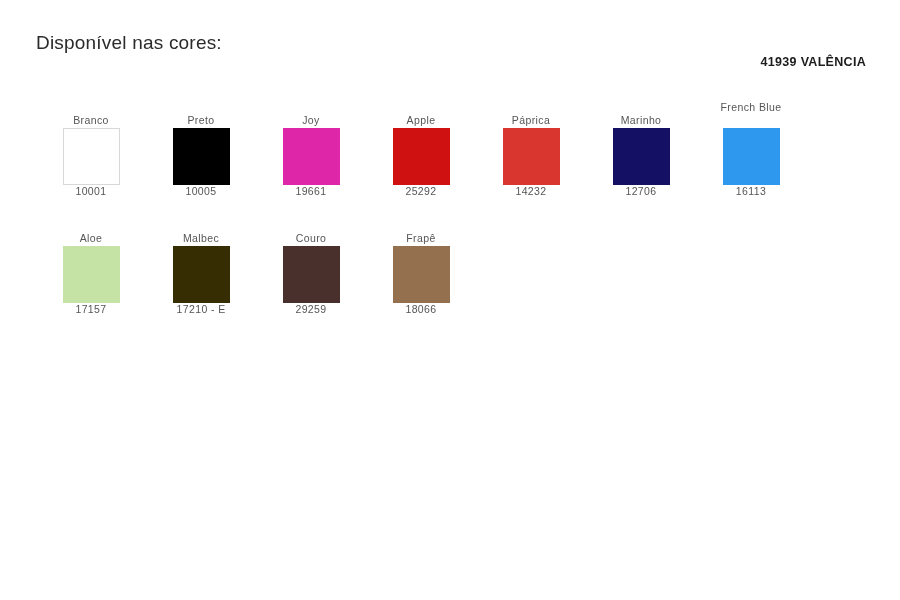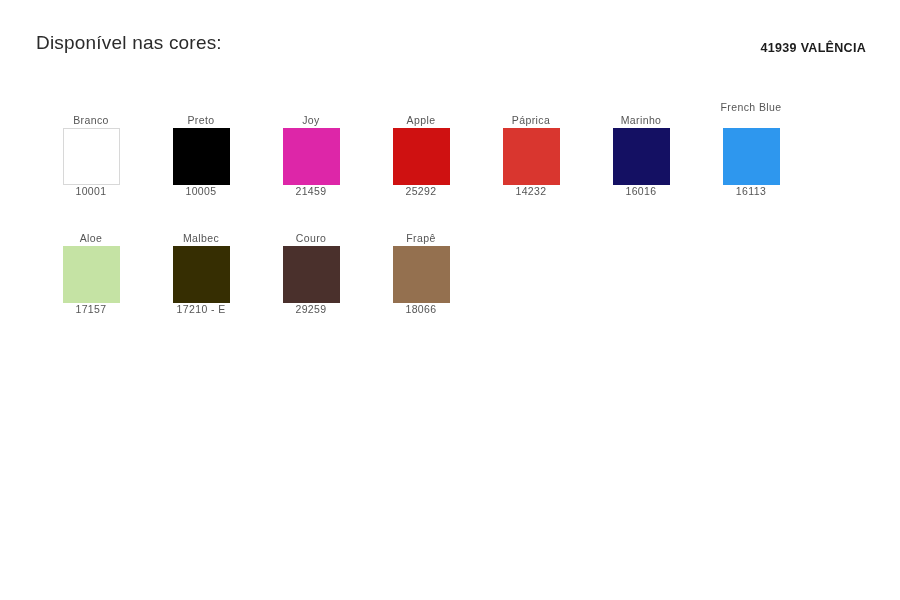--- a/index.html
+++ b/index.html
@@ -32,21 +32,21 @@
     top: 0;
     font-size: 19px;
     font-weight: 400;
     color: #2b2b2b;
     letter-spacing: 0.2px;
     white-space: nowrap;
   }
   .ref-code {
     position: absolute;
     right: 0;
-    top: 9px;
+    top: 23px;
     font-size: 12.5px;
     font-weight: 700;
     color: #1c1c1c;
     letter-spacing: 0.3px;
     white-space: nowrap;
   }
   .swatch-grid {
     position: absolute;
     top: 100px;
     left: 36px;
@@ -118,36 +118,36 @@
           <div class="swatch-code">10001</div>
         </div>
         <div class="swatch-cell">
           <div class="swatch-name">Preto</div>
           <div class="swatch-chip" style="background-color: rgb(0, 0, 0);"></div>
           <div class="swatch-code">10005</div>
         </div>
         <div class="swatch-cell">
           <div class="swatch-name">Joy</div>
           <div class="swatch-chip" style="background-color: rgb(221, 38, 168);"></div>
-          <div class="swatch-code">21459</div>
+          <div class="swatch-code">19661</div>
         </div>
         <div class="swatch-cell">
           <div class="swatch-name">Apple</div>
           <div class="swatch-chip" style="background-color: rgb(207, 17, 17);"></div>
           <div class="swatch-code">25292</div>
         </div>
         <div class="swatch-cell">
           <div class="swatch-name">Páprica</div>
           <div class="swatch-chip" style="background-color: rgb(217, 54, 47);"></div>
           <div class="swatch-code">14232</div>
         </div>
         <div class="swatch-cell">
           <div class="swatch-name">Marinho</div>
           <div class="swatch-chip" style="background-color: rgb(20, 16, 99);"></div>
-          <div class="swatch-code">16016</div>
+          <div class="swatch-code">12706</div>
         </div>
         <div class="swatch-cell">
           <div class="swatch-name two-line">French Blue</div>
           <div class="swatch-chip" style="background-color: rgb(46, 151, 238);"></div>
           <div class="swatch-code">16113</div>
         </div>
       </div>
       <div class="swatch-row">
         <div class="swatch-cell">
           <div class="swatch-name">Aloe</div>

